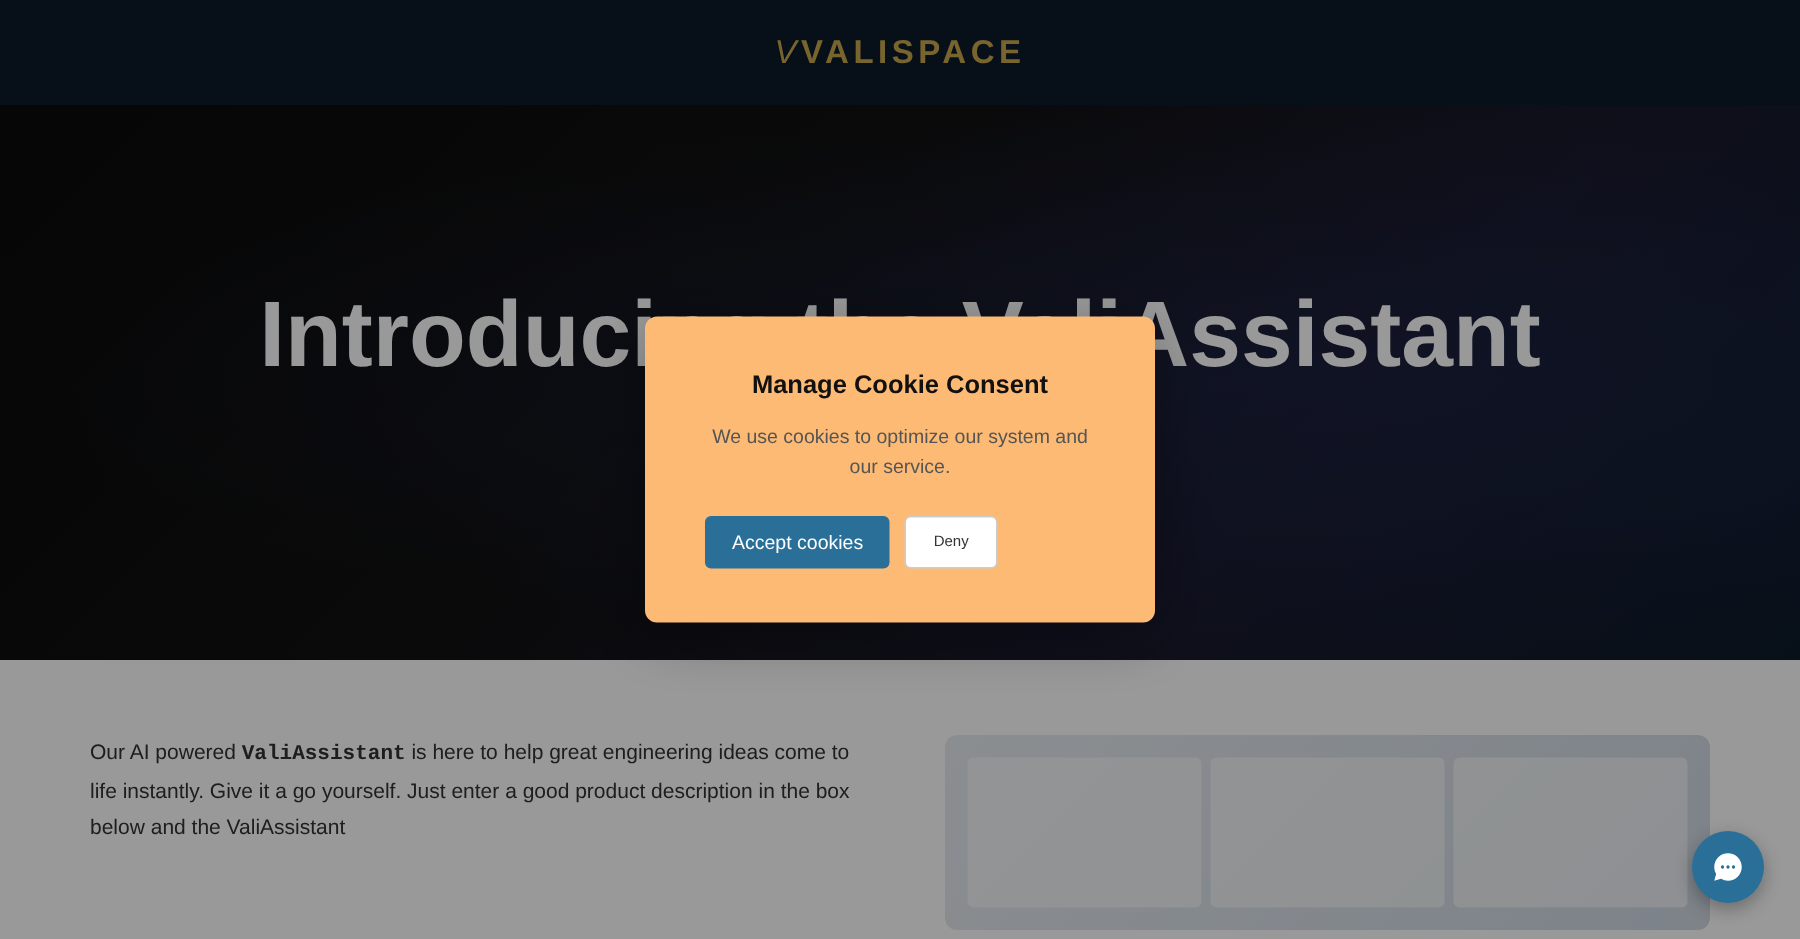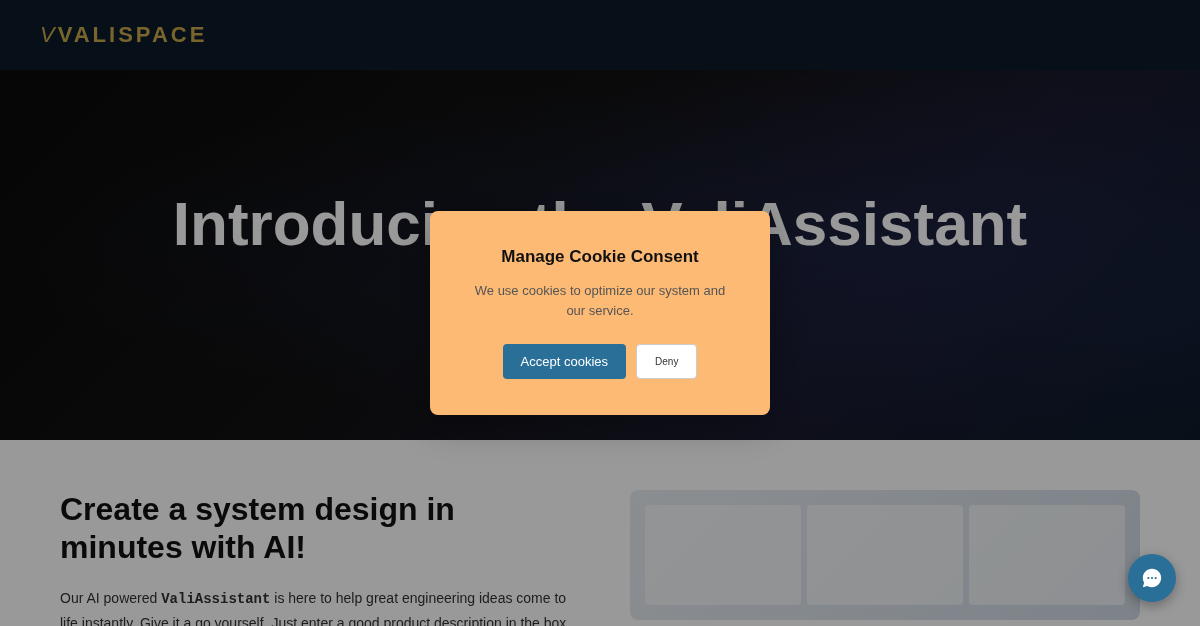--- a/index.html
+++ b/index.html
@@ -3,21 +3,21 @@
   <meta charset="utf-8">
   <style>
     * { margin: 0; padding: 0; box-sizing: border-box; }
     body { font-family: -apple-system, BlinkMacSystemFont, 'Segoe UI', sans-serif; overflow-x: hidden; }
 
     
     .navbar {
       background-color: #0d1b2a;
       display: flex;
       align-items: center;
-      justify-content: space-between;
+      justify-content: center;
       padding: 0 40px;
       height: 70px;
       position: relative;
       z-index: 100;
     }
     .logo {
       display: flex;
       align-items: center;
     }
     .logo-text {
@@ -119,21 +119,21 @@
     .cookie-modal-text {
       font-size: 13px;
       color: #555;
       margin-bottom: 24px;
       text-align: center;
       line-height: 1.5;
     }
     .cookie-buttons {
       display: flex;
       gap: 10px;
-      justify-content: center;
+      justify-content: flex-start;
       flex-wrap: wrap;
     }
     .btn-accept {
       background: #2a6f97;
       color: #fff;
       border: none;
       padding: 10px 18px;
       border-radius: 4px;
       font-size: 13px;
       font-weight: 500;
@@ -260,21 +260,20 @@
     <p class="cookie-modal-text">We use cookies to optimize our system and our service.</p>
     <div class="cookie-buttons">
       <button class="btn-accept">Accept cookies</button>
       <button class="btn-deny">Deny</button>
     </div>
   </div>
 </div>
 
 <section class="below-fold">
   <div class="below-left">
-    <h2 class="below-title">Create a system design in minutes with AI!</h2>
     <p class="below-desc">
       <span>Our AI powered </span><strong>ValiAssistant</strong><span> is here to help great engineering ideas come to life instantly. Give it a go yourself. Just enter a good product description in the box below and the ValiAssistant </span>
     </p>
   </div>
   <div class="below-right">
     <div class="mockup-img">
       <div class="mockup-lines">
         <div class="mockup-col"></div>
         <div class="mockup-col"></div>
         <div class="mockup-col"></div>

